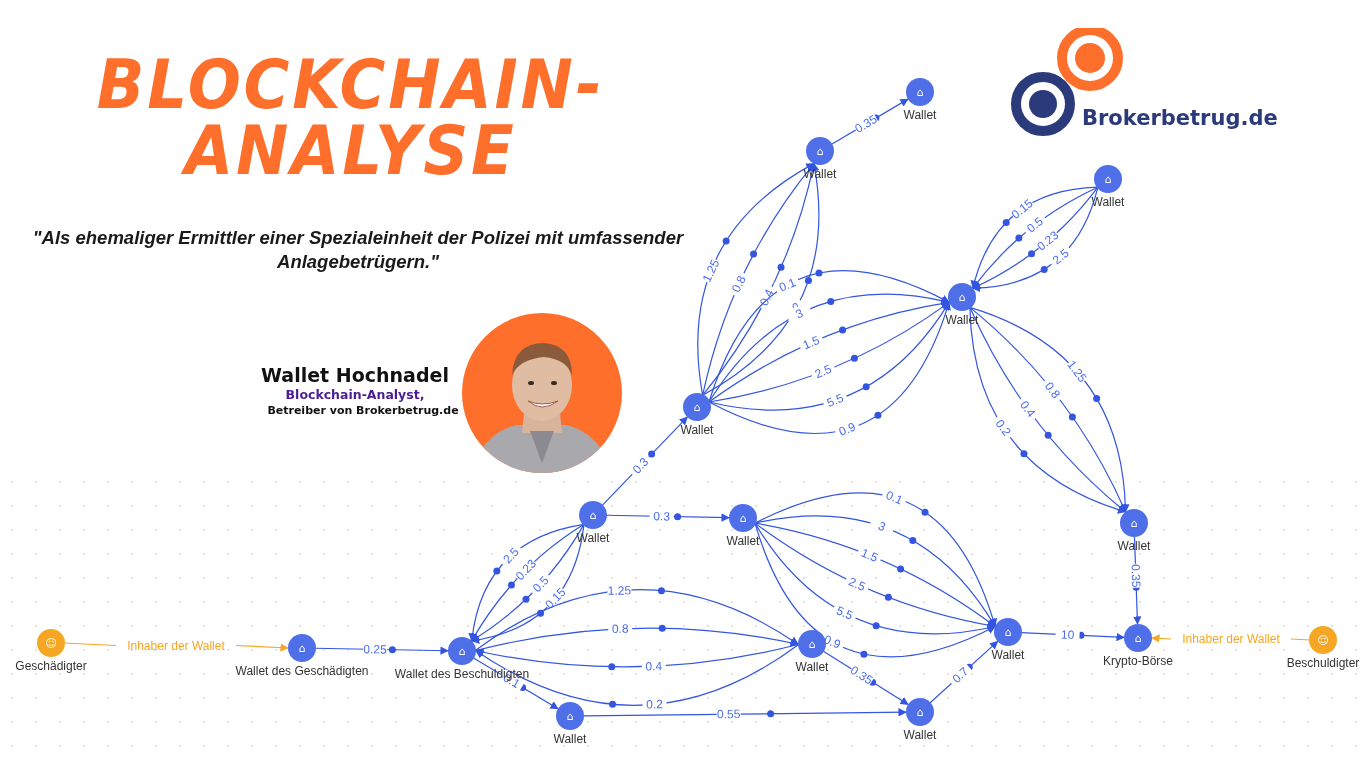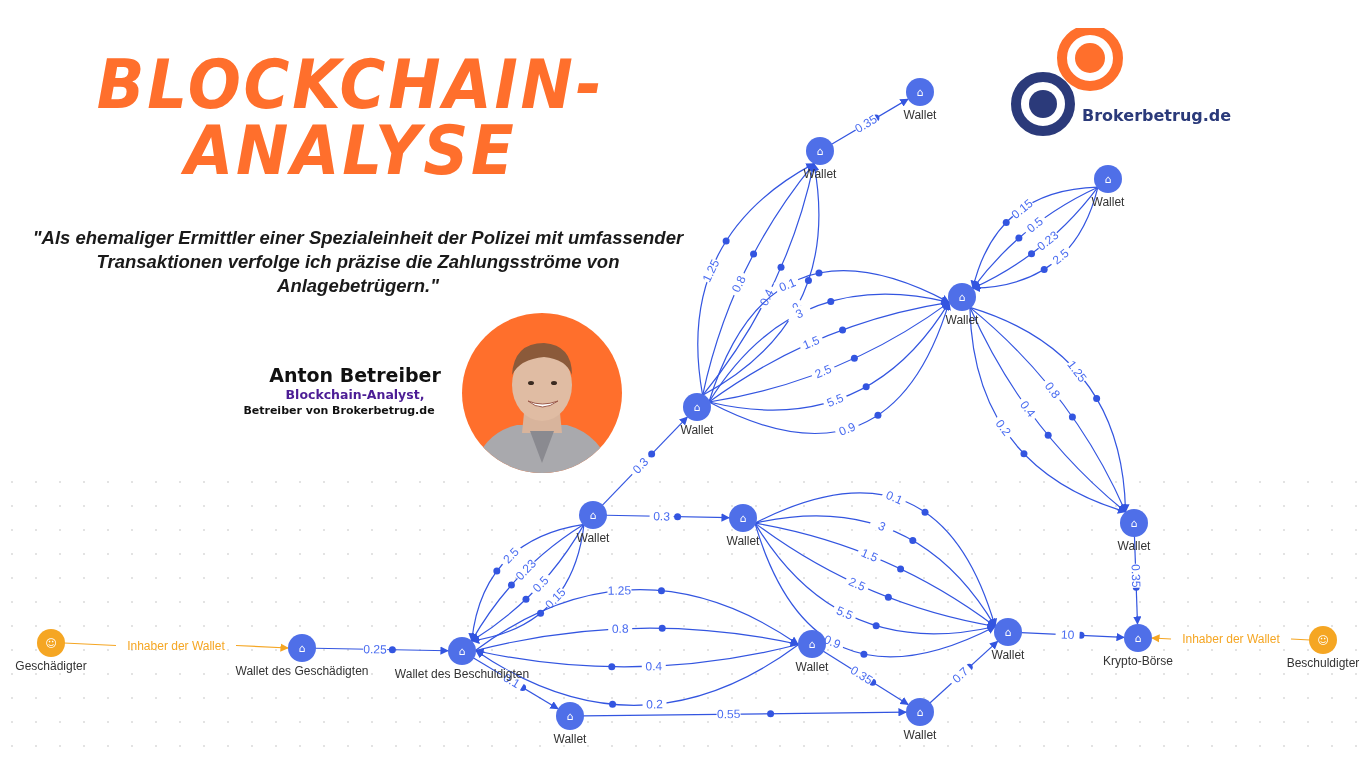--- a/index.html
+++ b/index.html
@@ -27,54 +27,53 @@
   }
   .author-name {
     position:absolute; left:240px; top:364px; width:230px; text-align:center;
     font-family:"DejaVu Sans", sans-serif; font-weight:bold; font-size:19px; color:#111;
   }
   .author-role {
     position:absolute; left:240px; top:387px; width:230px; text-align:center;
     font-family:"DejaVu Sans", sans-serif; font-weight:bold; font-size:12.5px; color:#4c1d95;
   }
   .author-company {
-    position:absolute; left:224px; top:404px; width:230px; text-align:center;
+    position:absolute; left:248px; top:404px; width:230px; text-align:center;
     font-family:"DejaVu Sans", sans-serif; font-weight:bold; font-size:11px; color:#111;
   }
   .portrait {
     position:absolute; left:462px; top:313px; width:160px; height:160px;
     border-radius:50%; background:#ff6f2c; overflow:hidden;
   }
   .logo { position:absolute; left:1005px; top:28px; width:280px; height:120px; }
   .logo-text {
     position:absolute; left:1082px; top:106px;
-    font-family:"DejaVu Sans", sans-serif; font-weight:bold; font-size:16px; color:#2b3a7a;
+    font-family:"DejaVu Sans", sans-serif; font-weight:bold; font-size:21px; color:#2b3a7a;
   }
   svg.graph { position:absolute; left:0; top:0; }
   .edge-label { font-family:"Liberation Sans", sans-serif; font-size:12px; fill:#4a6cf0; }
   .node-label { font-family:"Liberation Sans", sans-serif; font-size:12px; fill:#333; }
   .owner-label { font-family:"Liberation Sans", sans-serif; font-size:12px; fill:#f5a623; }
 </style>
 </head>
 <body>
 
 <div class="dots"></div>
 
 <div class="title">
   <div>BLOCKCHAIN-</div>
   <div>ANALYSE</div>
 </div>
 
 <div class="quote">
   <div>"Als ehemaliger Ermittler einer Spezialeinheit der Polizei mit umfassender</div>
-  <div>Transaktionen verfolge ich präzise die Zahlungsströme von</div>
   <div>Anlagebetrügern."</div>
 </div>
 
-<div class="author-name">Anton Betreiber</div>
+<div class="author-name">Wallet Hochnadel</div>
 <div class="author-role">Blockchain-Analyst,</div>
 <div class="author-company">Betreiber von Brokerbetrug.de</div>
 
 <div class="portrait">
   <svg width="160" height="160" viewBox="0 0 160 160">
     <path d="M10 160 Q20 120 55 112 L105 112 Q140 122 150 160 Z" fill="#a9a9ad"></path>
     <path d="M62 100 L98 100 L100 120 L60 120 Z" fill="#d8b49c"></path>
     <path d="M68 118 L80 150 L92 118 Z" fill="#8a8a90"></path>
     <ellipse cx="80" cy="72" rx="30" ry="36" fill="#e0bca3"></ellipse>
     <path d="M50 62 Q52 30 82 30 Q110 32 110 62 Q104 46 82 44 Q58 46 50 62 Z" fill="#8b5a3a"></path>

